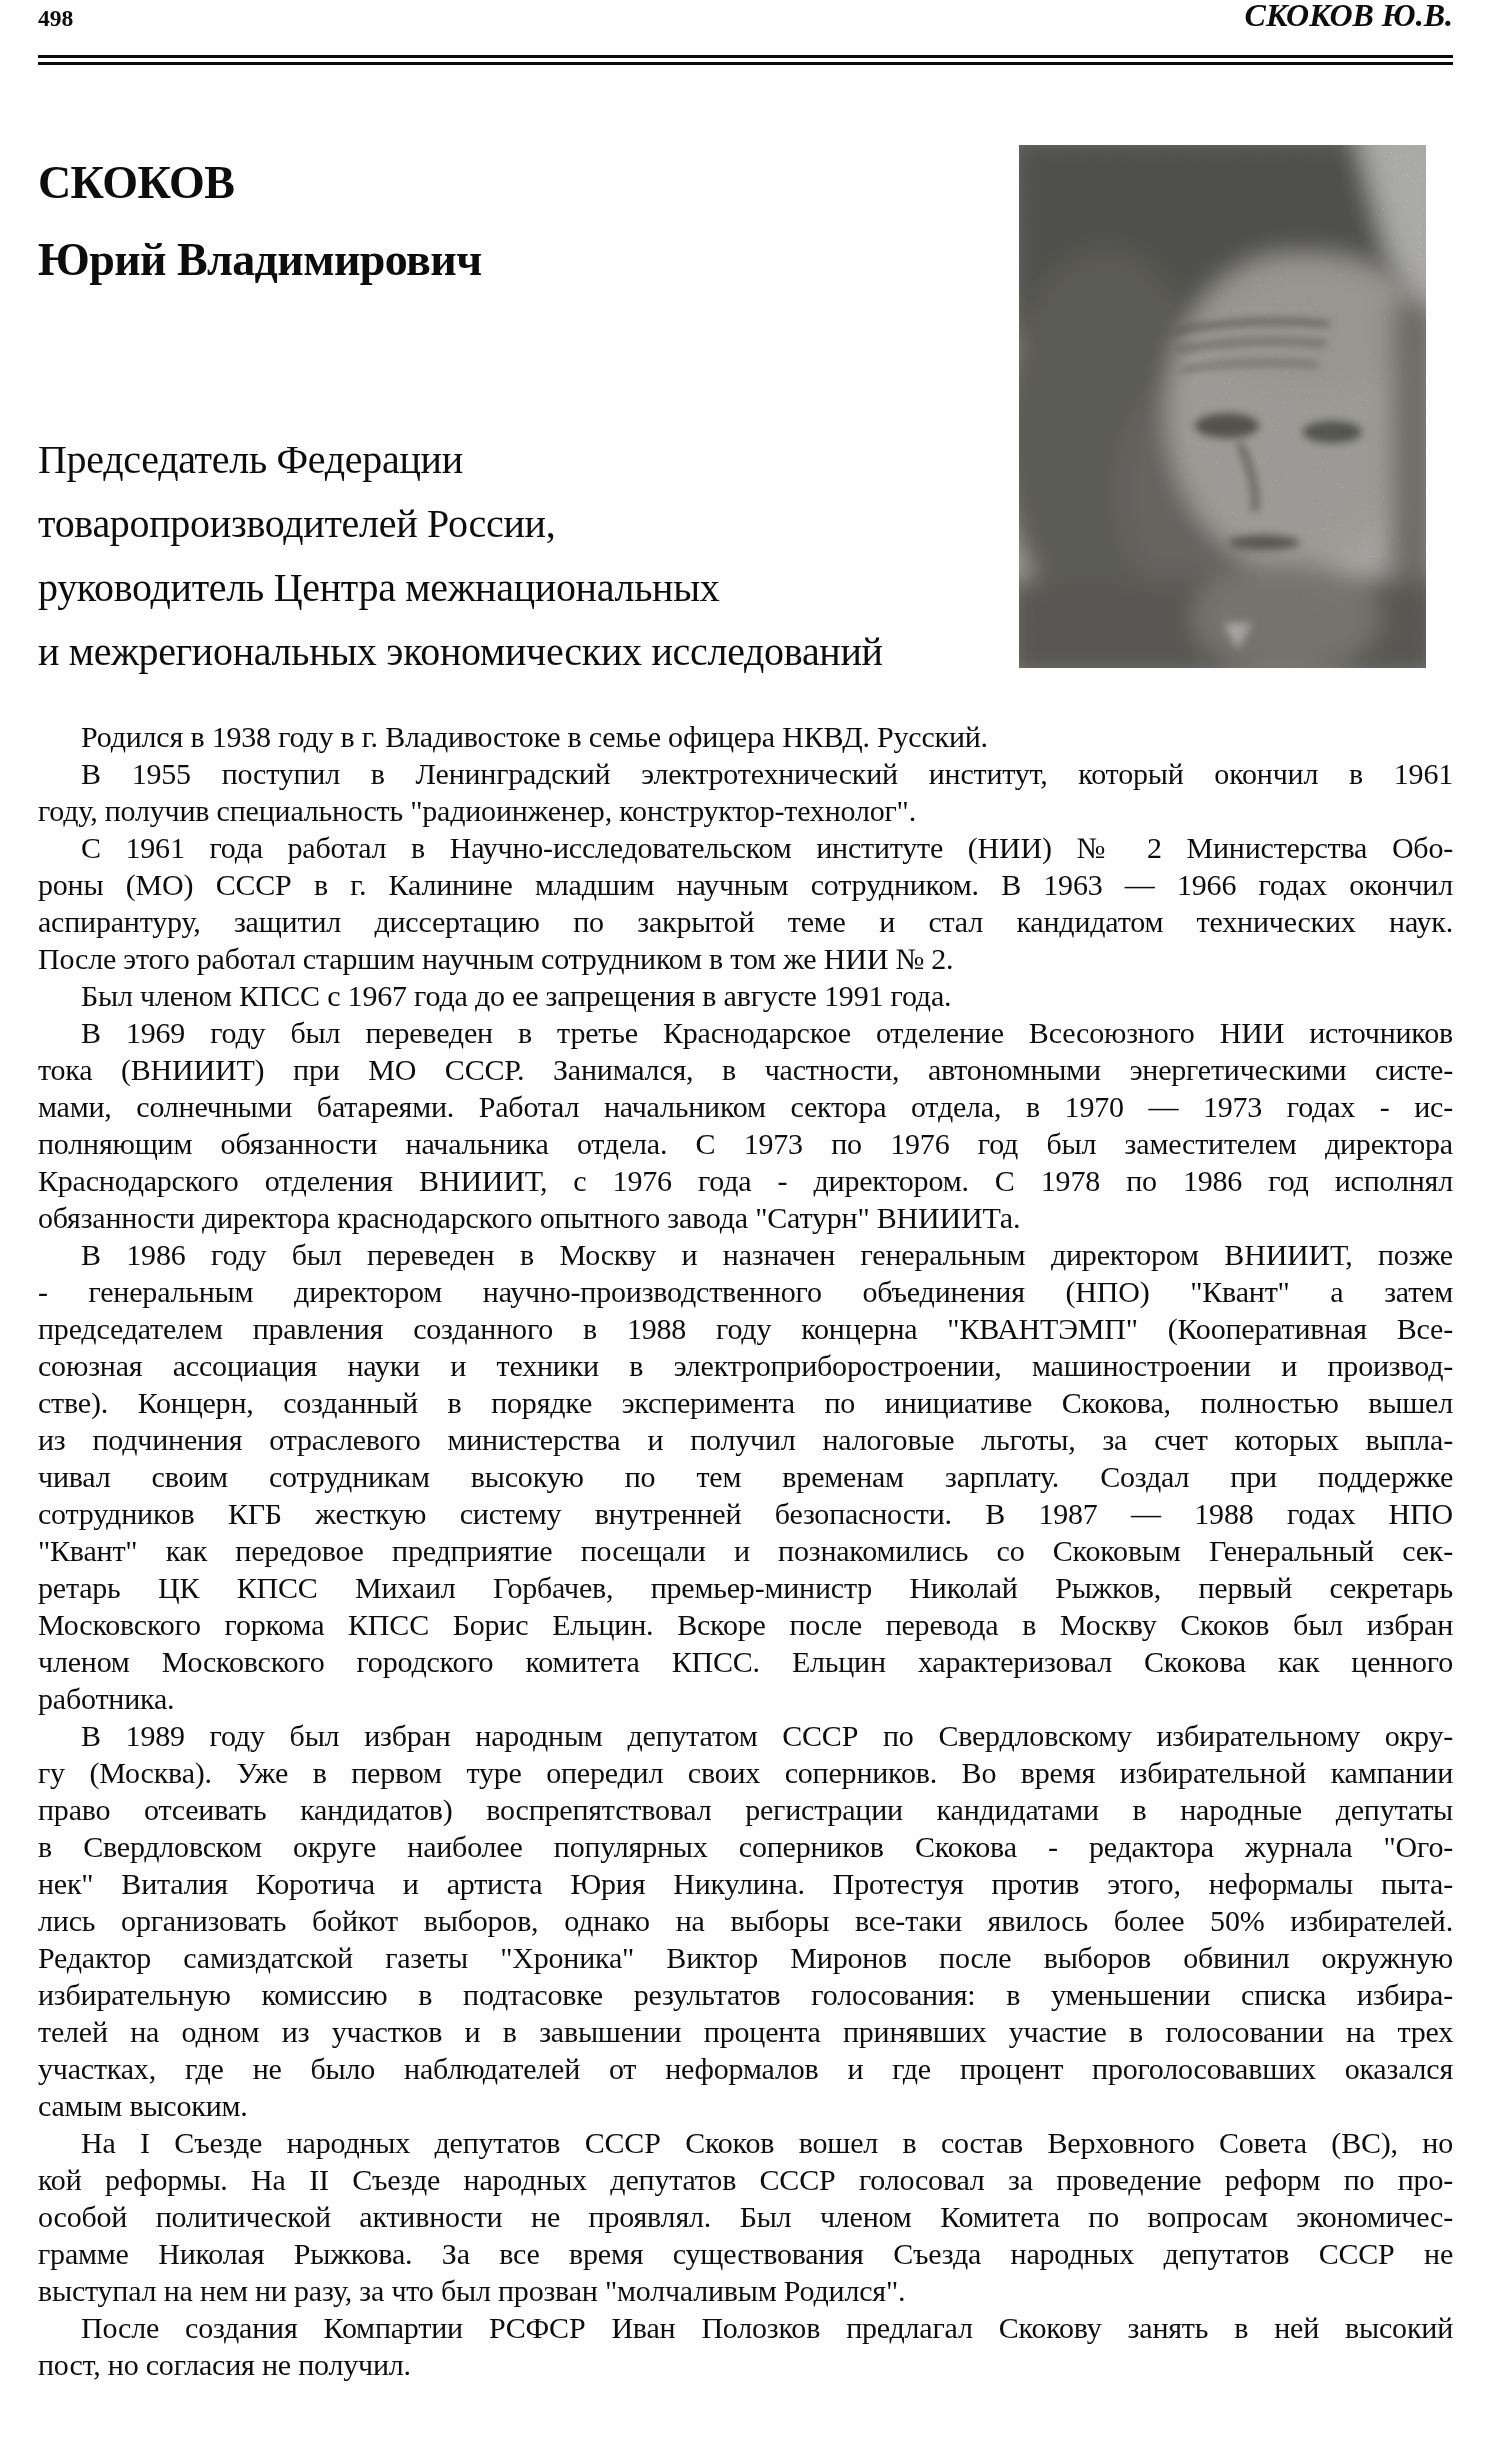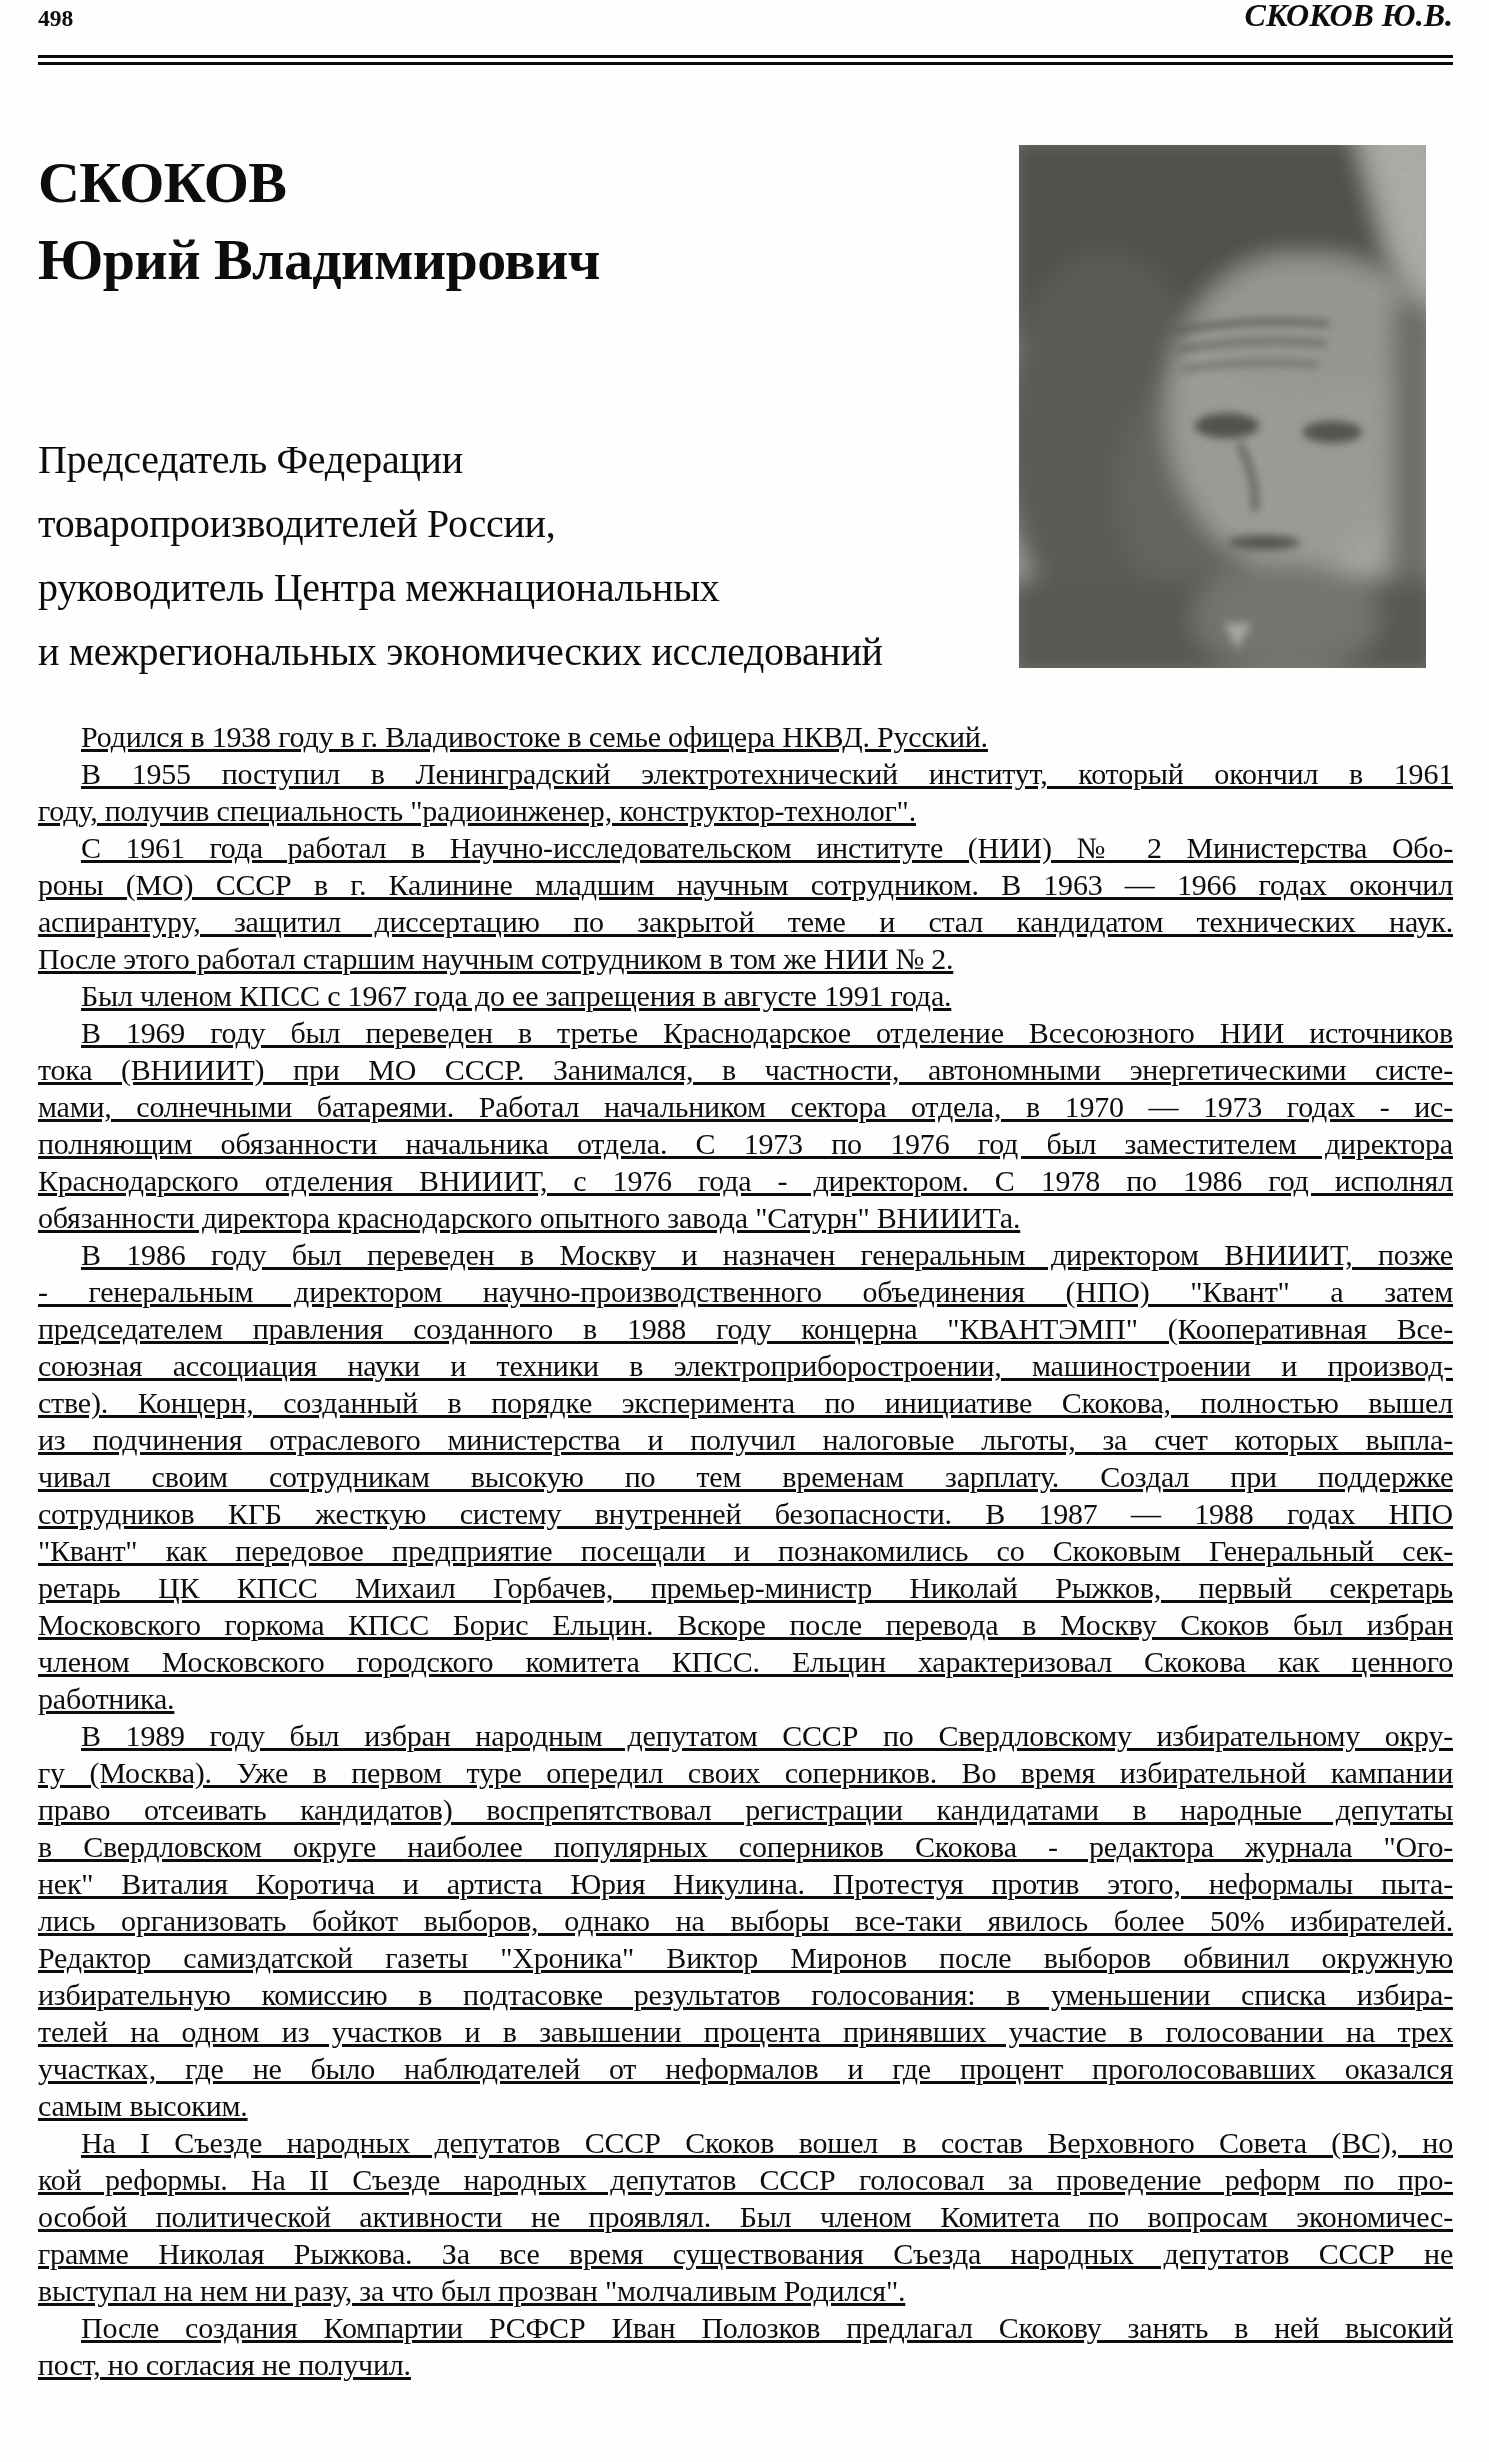--- a/index.html
+++ b/index.html
@@ -21,21 +21,21 @@
   }
   .pageno{font-size:23.6px;font-weight:bold;}
   .running{font-size:32px;font-weight:bold;font-style:italic;}
   
   .rule{margin-top:21px;}
   .rule .rl{height:3.1px;background:#0a0a0a;}
   .rule .rl + .rl{margin-top:4.3px;}
   
   .title{
     margin:79px 0 0 0;
-    font-size:58px;line-height:77px;font-weight:bold;
+    font-size:46px;line-height:77px;font-weight:bold;
     letter-spacing:-0.6px;
     max-width:943px;
   }
   .subtitle{
     margin-top:130px;
     font-size:40px;line-height:64px;
     max-width:943px;
     letter-spacing:-0.3px;
   }
   
@@ -46,21 +46,20 @@
   }
   .photo svg{display:block;width:100%;height:100%;}
   
   .bio{margin-top:34px;}
   .para{margin:0;}
   .bline{
     font-size:30px;line-height:37px;
     letter-spacing:-0.2px;
     text-align:justify;text-align-last:justify;
     white-space:normal;
-    text-decoration:underline;
   }
   .bline.first{text-indent:43px;}
   .bline.last{text-align-last:left;}
 </style>
 </head>
 <body>
 
 <div class="page">
 
   <div class="hdr">

